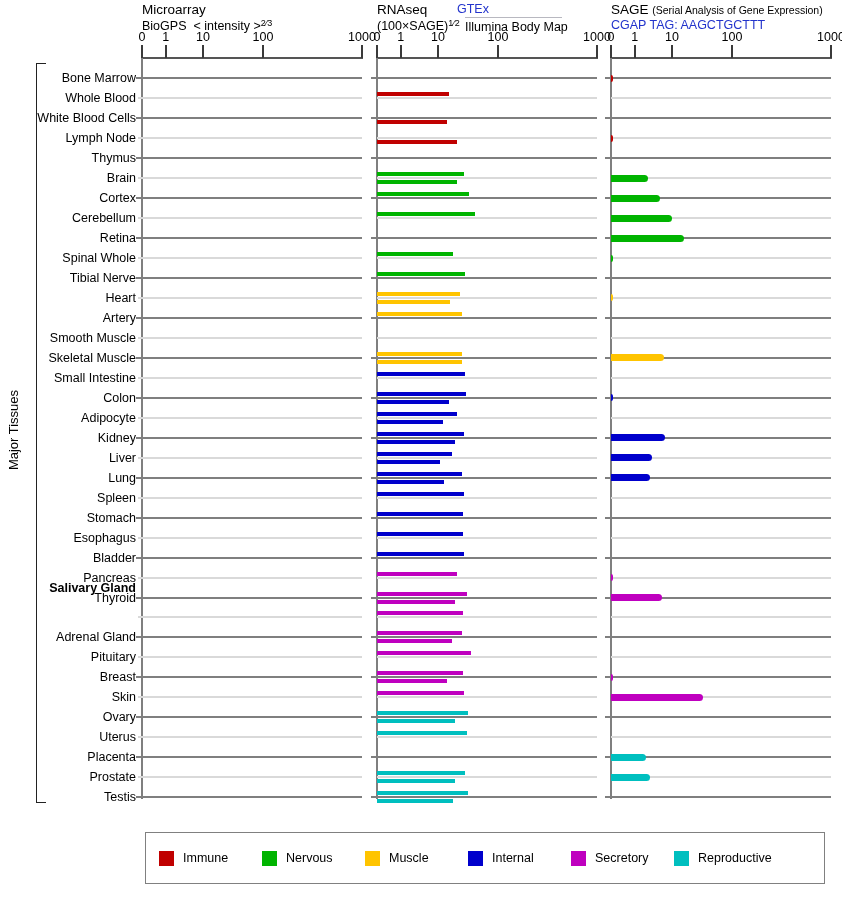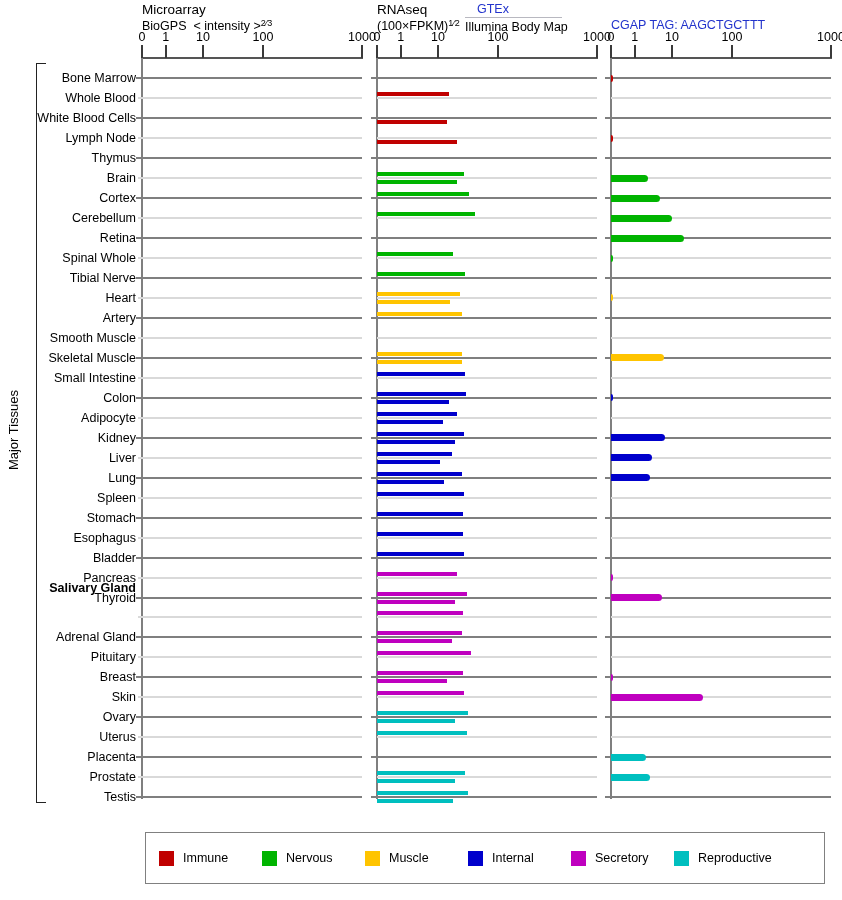--- a/index.html
+++ b/index.html
@@ -132,23 +132,23 @@
       <div class="row-line" style="left: -6px; top: 716.34px; width: 226px; background: rgb(127, 127, 127);"></div>
       <div class="row-line" style="left: -4px; top: 736.31px; width: 224px; background: rgb(217, 217, 217);"></div>
       <div class="row-line" style="left: -6px; top: 756.28px; width: 226px; background: rgb(127, 127, 127);"></div>
       <div class="row-line" style="left: -4px; top: 776.25px; width: 224px; background: rgb(217, 217, 217);"></div>
       <div class="row-line" style="left: -6px; top: 796.22px; width: 226px; background: rgb(127, 127, 127);"></div>
     </div>
 
   <div class="panel" id="panel-rnaseq" style="left:377px">
     <div class="hdr1">RNAseq</div>
     <div class="hdr2">
-      <span>(100×FPKM)</span><sup>1⁄2</sup>
-    </div>
-    <div class="hdr1 link" style="left:100px;font-size:12.5px">GTEx</div>
+      <span>(100×SAGE)</span><sup>1⁄2</sup>
+    </div>
+    <div class="hdr1 link" style="left:80px;font-size:12.5px">GTEx</div>
     <div class="sep-line" style="left:88px;top:17px;width:97px"></div>
     <div class="hdr2" style="left:88px;top:20px">Illumina Body Map</div>
   <div class="axis-line"></div>
       <div class="y-border"></div>
       <div class="tick-label" style="left: -22px;">0</div>
       <div class="tick" style="left: -1px;"></div>
       <div class="tick-label" style="left: 1.694px;">1</div>
       <div class="tick" style="left: 22.694px;"></div>
       <div class="tick-label" style="left: 39.006px;">10</div>
       <div class="tick" style="left: 60.006px;"></div>
@@ -235,20 +235,24 @@
       <div class="row-line" style="left: -6px; top: 756.28px; width: 226px; background: rgb(127, 127, 127);"></div>
       <div class="row-line" style="left: 0px; top: 776.25px; width: 220px; background: rgb(217, 217, 217);"></div>
       <div class="bar" style="left: 0px; top: 771.25px; width: 87.8328px; height: 4px; background: rgb(0, 191, 191);"></div>
       <div class="bar" style="left: 0px; top: 779.25px; width: 77.7295px; height: 4px; background: rgb(0, 191, 191);"></div>
       <div class="row-line" style="left: -6px; top: 796.22px; width: 226px; background: rgb(127, 127, 127);"></div>
       <div class="bar" style="left: 0px; top: 791.22px; width: 91.312px; height: 4px; background: rgb(0, 191, 191);"></div>
       <div class="bar" style="left: 0px; top: 799.22px; width: 76.3208px; height: 4px; background: rgb(0, 191, 191);"></div>
     </div>
 
   <div class="panel" id="panel-sage" style="left:611px">
+    <div class="hdr1">
+      <span>SAGE</span>
+      <span class="hdr-sub">(Serial Analysis of Gene Expression)</span>
+    </div>
     <div class="hdr2 link">CGAP TAG: AAGCTGCTTT</div>
   <div class="axis-line"></div>
       <div class="y-border"></div>
       <div class="tick-label" style="left: -22px;">0</div>
       <div class="tick" style="left: -1px;"></div>
       <div class="tick-label" style="left: 1.694px;">1</div>
       <div class="tick" style="left: 22.694px;"></div>
       <div class="tick-label" style="left: 39.006px;">10</div>
       <div class="tick" style="left: 60.006px;"></div>
       <div class="tick-label" style="left: 99px;">100</div>

